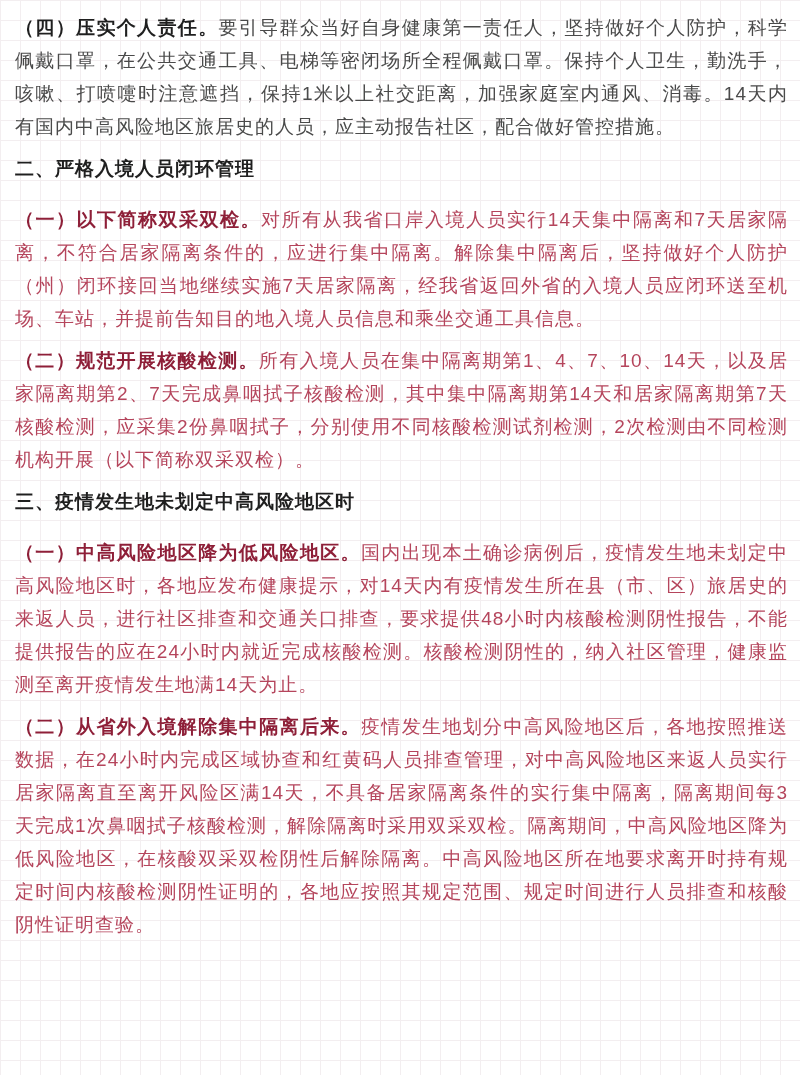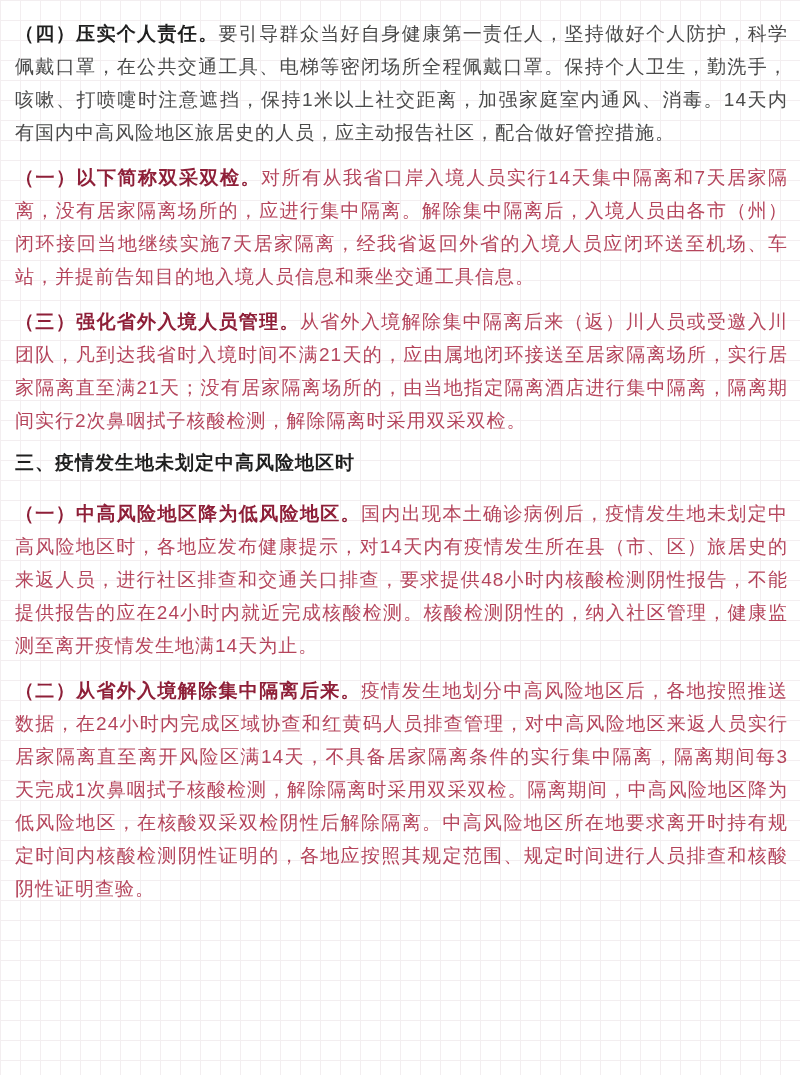--- a/index.html
+++ b/index.html
@@ -19,21 +19,21 @@
     font-family: "Liberation Sans", sans-serif;
   }
   .doc {
     padding: 5px 12px 0 15px;
     font-size: 19px;
     line-height: 33px;
     letter-spacing: 1px;
     text-align: justify;
   }
   .para {
-    margin: 12px 0 9px 0;
+    margin: 6px 0 9px 0;
   }
   .heading {
     margin: 2px 0 18px 0;
     font-size: 19px;
     font-weight: 700;
     color: var(--heading-black, #1f1f1f);
     text-align: left;
   }
   .lead {
     font-weight: 700;
@@ -41,18 +41,19 @@
   .para.gray { color: var(--gray-text, #4a4a4a); }
   .para.gray .lead { color: var(--heading-black, #1f1f1f); }
   .para.red { color: var(--red-text, #b5455c); }
   .para.red .lead { color: var(--red-bold, #8e1f38); }
 </style>
 </head>
 <body style="background-color: rgb(255, 255, 255);">
 
 <div class="doc">
     <p class="para gray"><span class="lead">（四）压实个人责任。</span><span>要引导群众当好自身健康第一责任人，坚持做好个人防护，科学佩戴口罩，在公共交通工具、电梯等密闭场所全程佩戴口罩。保持个人卫生，勤洗手，咳嗽、打喷嚏时注意遮挡，保持1米以上社交距离，加强家庭室内通风、消毒。14天内有国内中高风险地区旅居史的人员，应主动报告社区，配合做好管控措施。</span></p>
-    <p class="para red"><span class="lead">（一）以下简称双采双检。</span><span>对所有从我省口岸入境人员实行14天集中隔离和7天居家隔离，没有居家隔离场所的，应进行集中隔离。解除集中隔离后，入境人员由各市（州）闭环接回当地继续实施7天居家隔离，经我省返回外省的入境人员应闭环送至机场、车站，并提前告知目的地入境人员信息和乘坐交通工具信息。</span></p>
-    <p class="para red"><span class="lead">（三）强化省外入境人员管理。</span><span>从省外入境解除集中隔离后来（返）川人员或受邀入川团队，凡到达我省时入境时间不满21天的，应由属地闭环接送至居家隔离场所，实行居家隔离直至满21天；没有居家隔离场所的，由当地指定隔离酒店进行集中隔离，隔离期间实行2次鼻咽拭子核酸检测，解除隔离时采用双采双检。</span></p>
+    <h2 class="heading">二、严格入境人员闭环管理</h2>
+    <p class="para red"><span class="lead">（一）以下简称双采双检。</span><span>对所有从我省口岸入境人员实行14天集中隔离和7天居家隔离，不符合居家隔离条件的，应进行集中隔离。解除集中隔离后，坚持做好个人防护（州）闭环接回当地继续实施7天居家隔离，经我省返回外省的入境人员应闭环送至机场、车站，并提前告知目的地入境人员信息和乘坐交通工具信息。</span></p>
+    <p class="para red"><span class="lead">（二）规范开展核酸检测。</span><span>所有入境人员在集中隔离期第1、4、7、10、14天，以及居家隔离期第2、7天完成鼻咽拭子核酸检测，其中集中隔离期第14天和居家隔离期第7天核酸检测，应采集2份鼻咽拭子，分别使用不同核酸检测试剂检测，2次检测由不同检测机构开展（以下简称双采双检）。</span></p>
     <h2 class="heading">三、疫情发生地未划定中高风险地区时</h2>
     <p class="para red"><span class="lead">（一）中高风险地区降为低风险地区。</span><span>国内出现本土确诊病例后，疫情发生地未划定中高风险地区时，各地应发布健康提示，对14天内有疫情发生所在县（市、区）旅居史的来返人员，进行社区排查和交通关口排查，要求提供48小时内核酸检测阴性报告，不能提供报告的应在24小时内就近完成核酸检测。核酸检测阴性的，纳入社区管理，健康监测至离开疫情发生地满14天为止。</span></p>
     <p class="para red"><span class="lead">（二）从省外入境解除集中隔离后来。</span><span>疫情发生地划分中高风险地区后，各地按照推送数据，在24小时内完成区域协查和红黄码人员排查管理，对中高风险地区来返人员实行居家隔离直至离开风险区满14天，不具备居家隔离条件的实行集中隔离，隔离期间每3天完成1次鼻咽拭子核酸检测，解除隔离时采用双采双检。隔离期间，中高风险地区降为低风险地区，在核酸双采双检阴性后解除隔离。中高风险地区所在地要求离开时持有规定时间内核酸检测阴性证明的，各地应按照其规定范围、规定时间进行人员排查和核酸阴性证明查验。</span></p>
   </div>
 
 </body></html>

